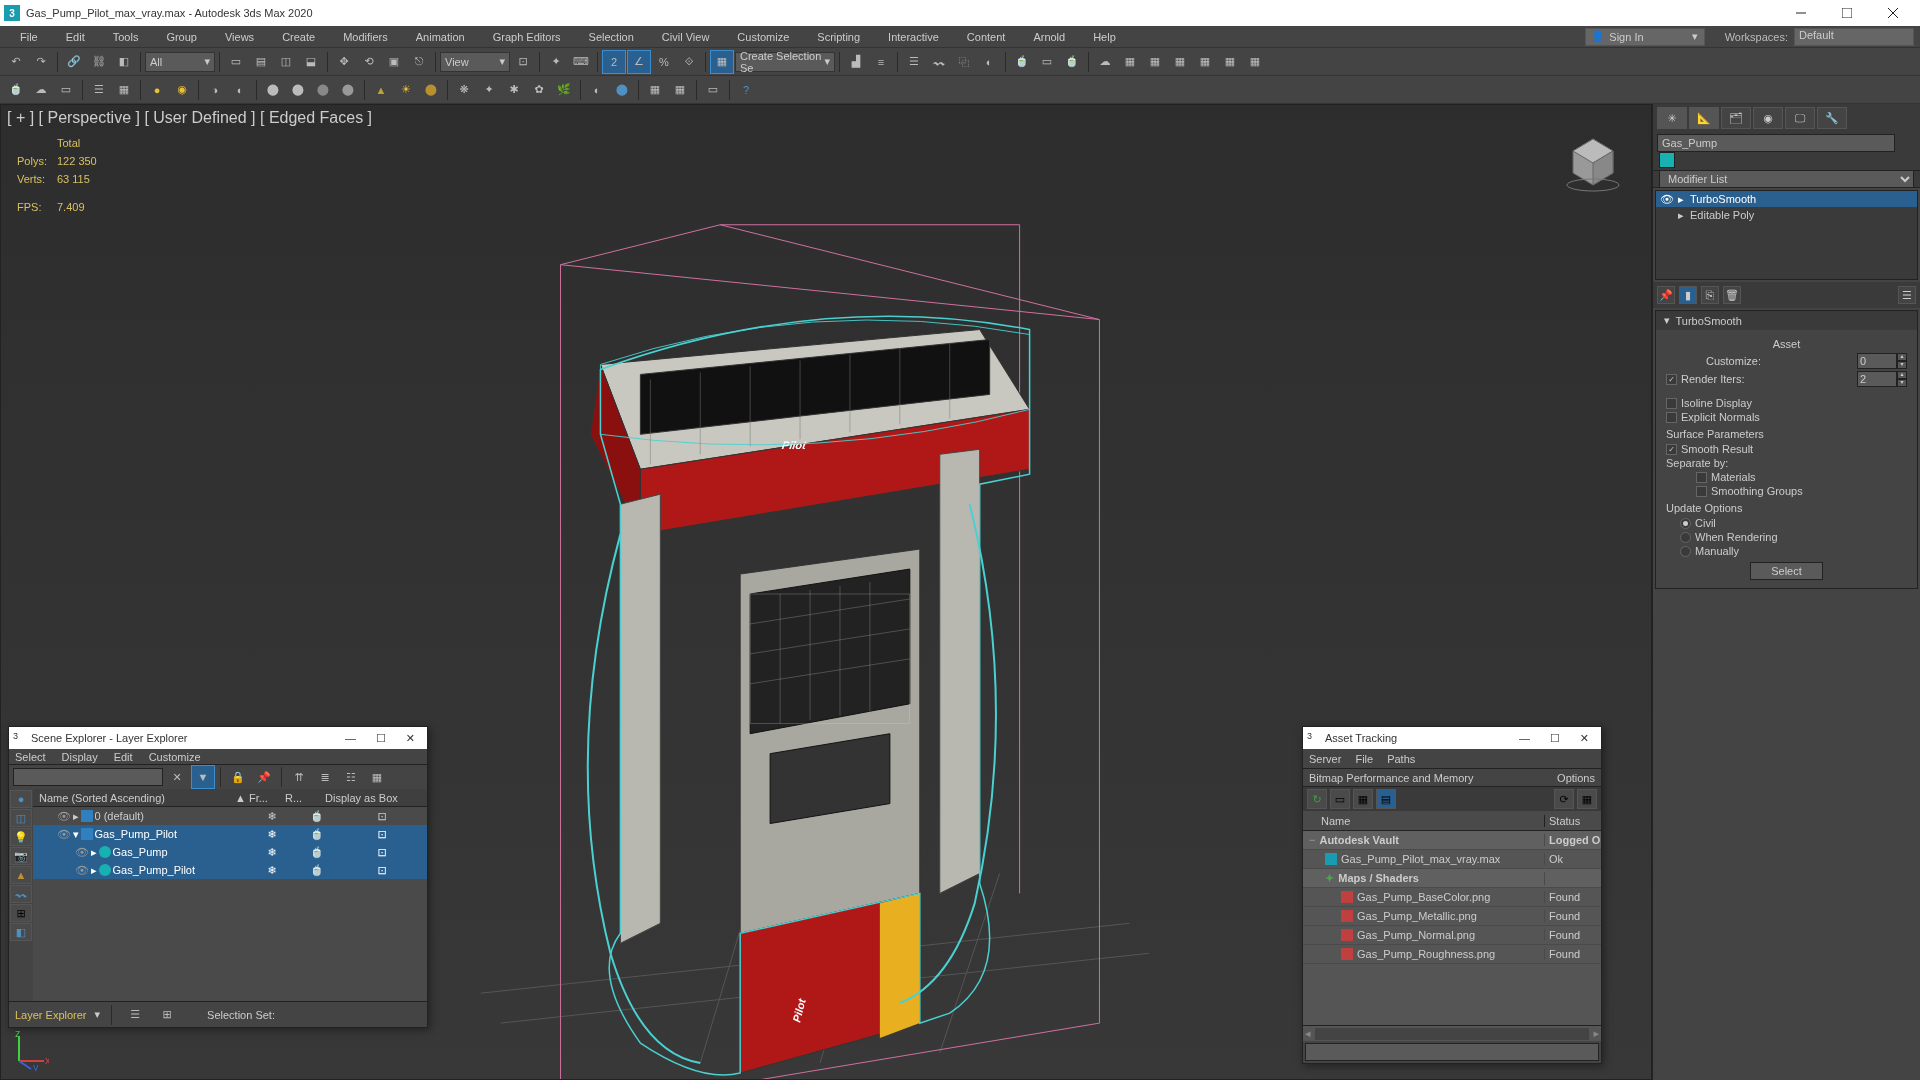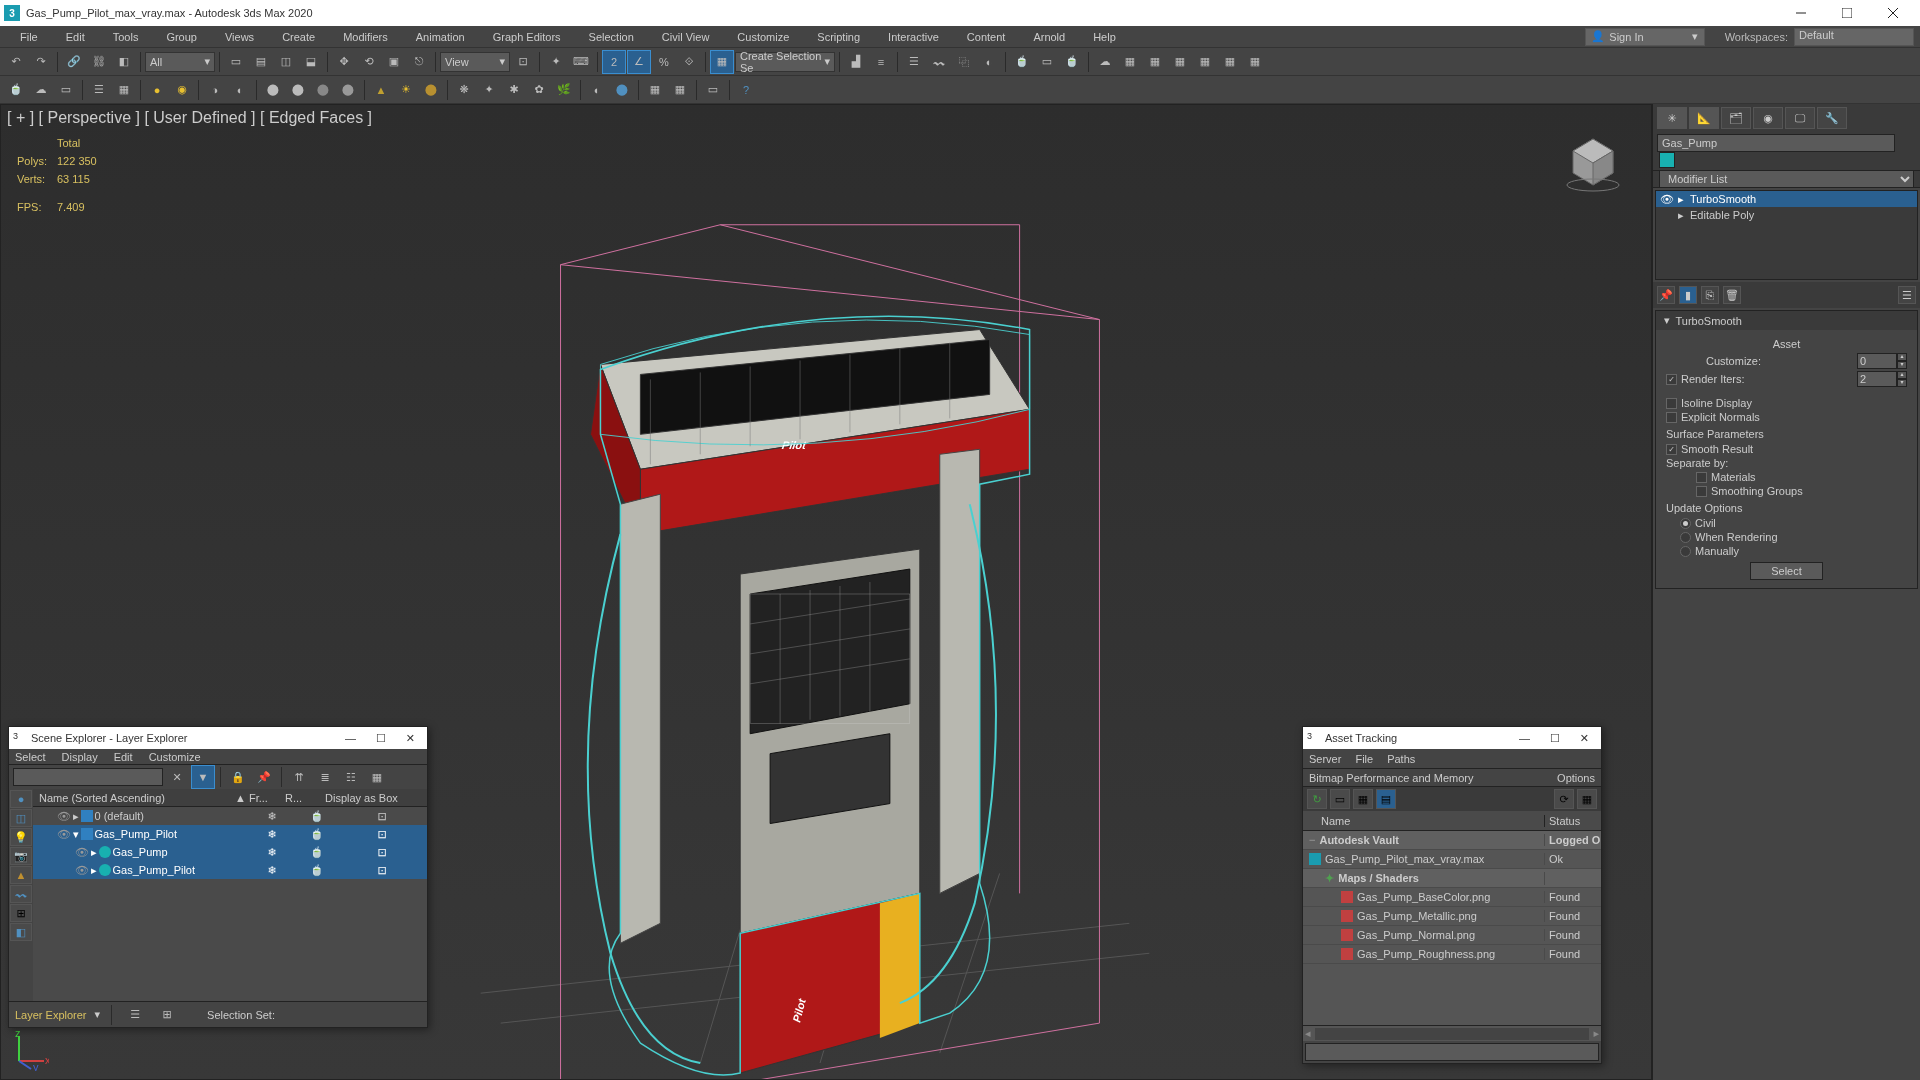--- a/index.html
+++ b/index.html
@@ -598,21 +598,21 @@
     <div class="at-head">
       <div class="n">Name</div>
       <div class="s">Status</div>
     </div>
     <div id="at-rows">
         <div class="at-row grp">
           <div class="n" style="padding-left: 6px;"><span style="color:#888">−</span> Autodesk Vault</div>
           <div class="s">Logged O</div>
         </div>
         <div class="at-row">
-          <div class="n" style="padding-left: 6px; text-align: right;"><span class="ico-s" style="background:#1a9cb0"></span> Gas_Pump_Pilot_max_vray.max</div>
+          <div class="n" style="padding-left: 22px; text-align: right;"><span class="ico-s" style="background:#1a9cb0"></span> Gas_Pump_Pilot_max_vray.max</div>
           <div class="s">Ok</div>
         </div>
         <div class="at-row grp">
           <div class="n" style="padding-left: 22px;"><span style="color:#50a050">✦</span> Maps / Shaders</div>
           <div class="s"></div>
         </div>
         <div class="at-row">
           <div class="n" style="padding-left: 38px;"><span class="ico-s" style="background:#c04040"></span> Gas_Pump_BaseColor.png</div>
           <div class="s">Found</div>
         </div>

